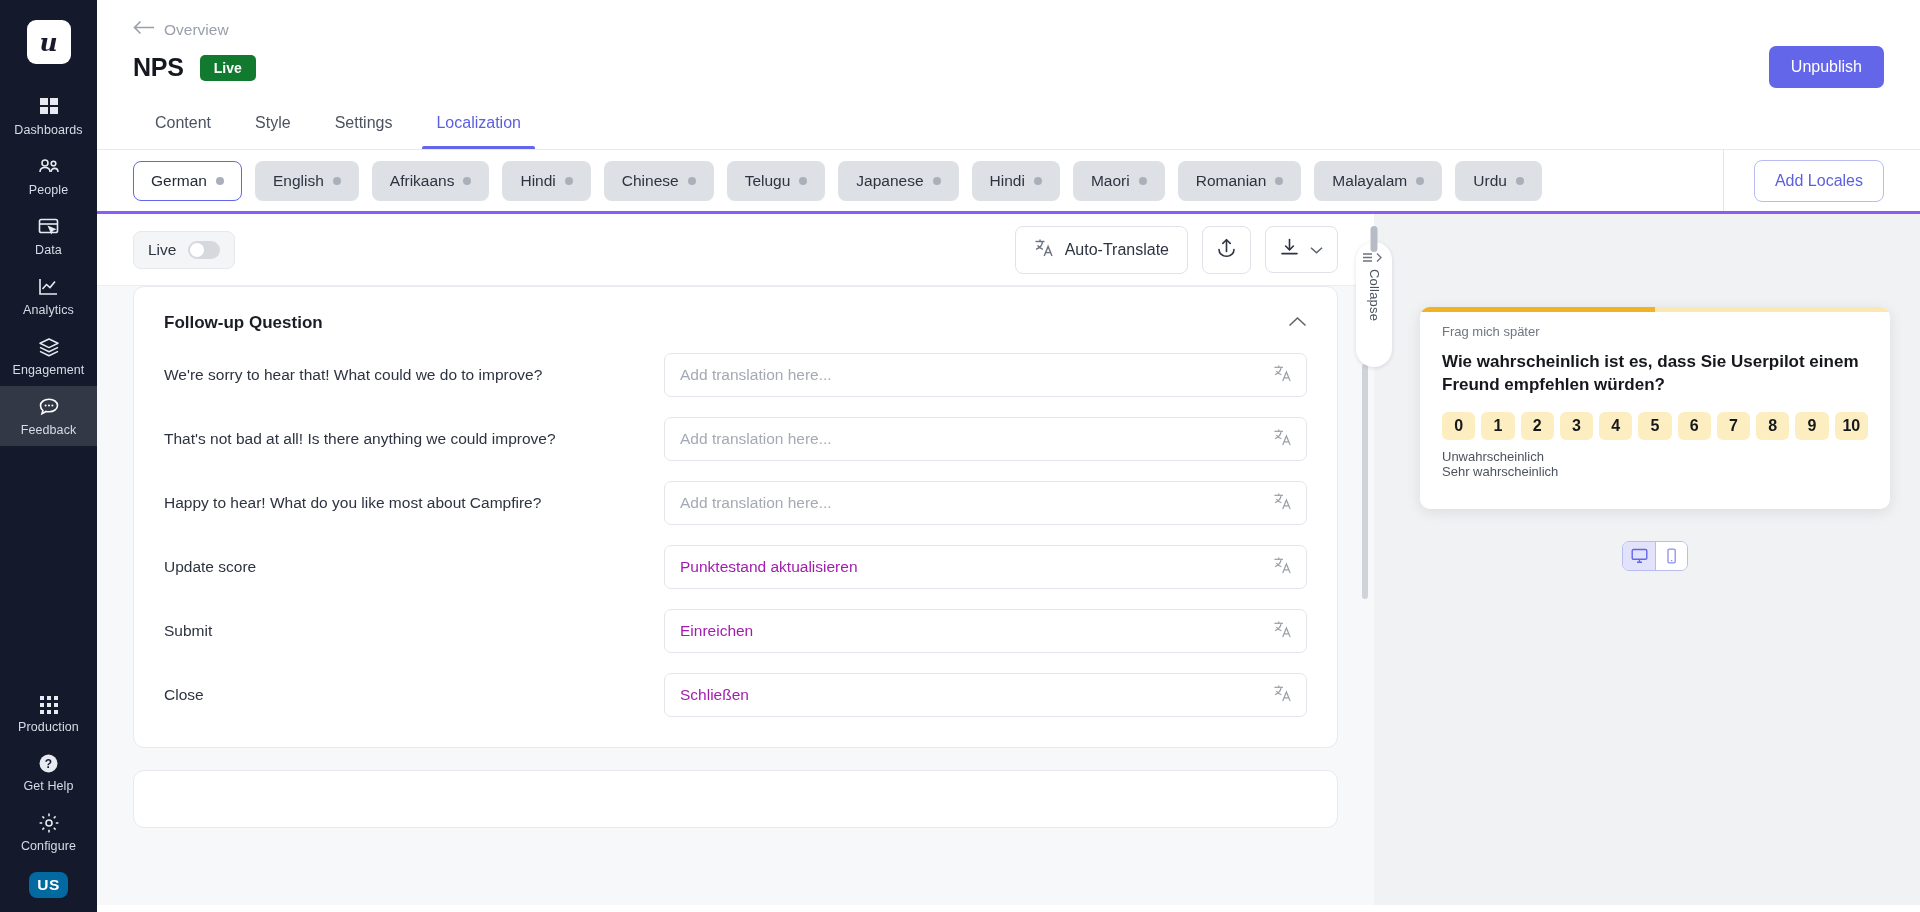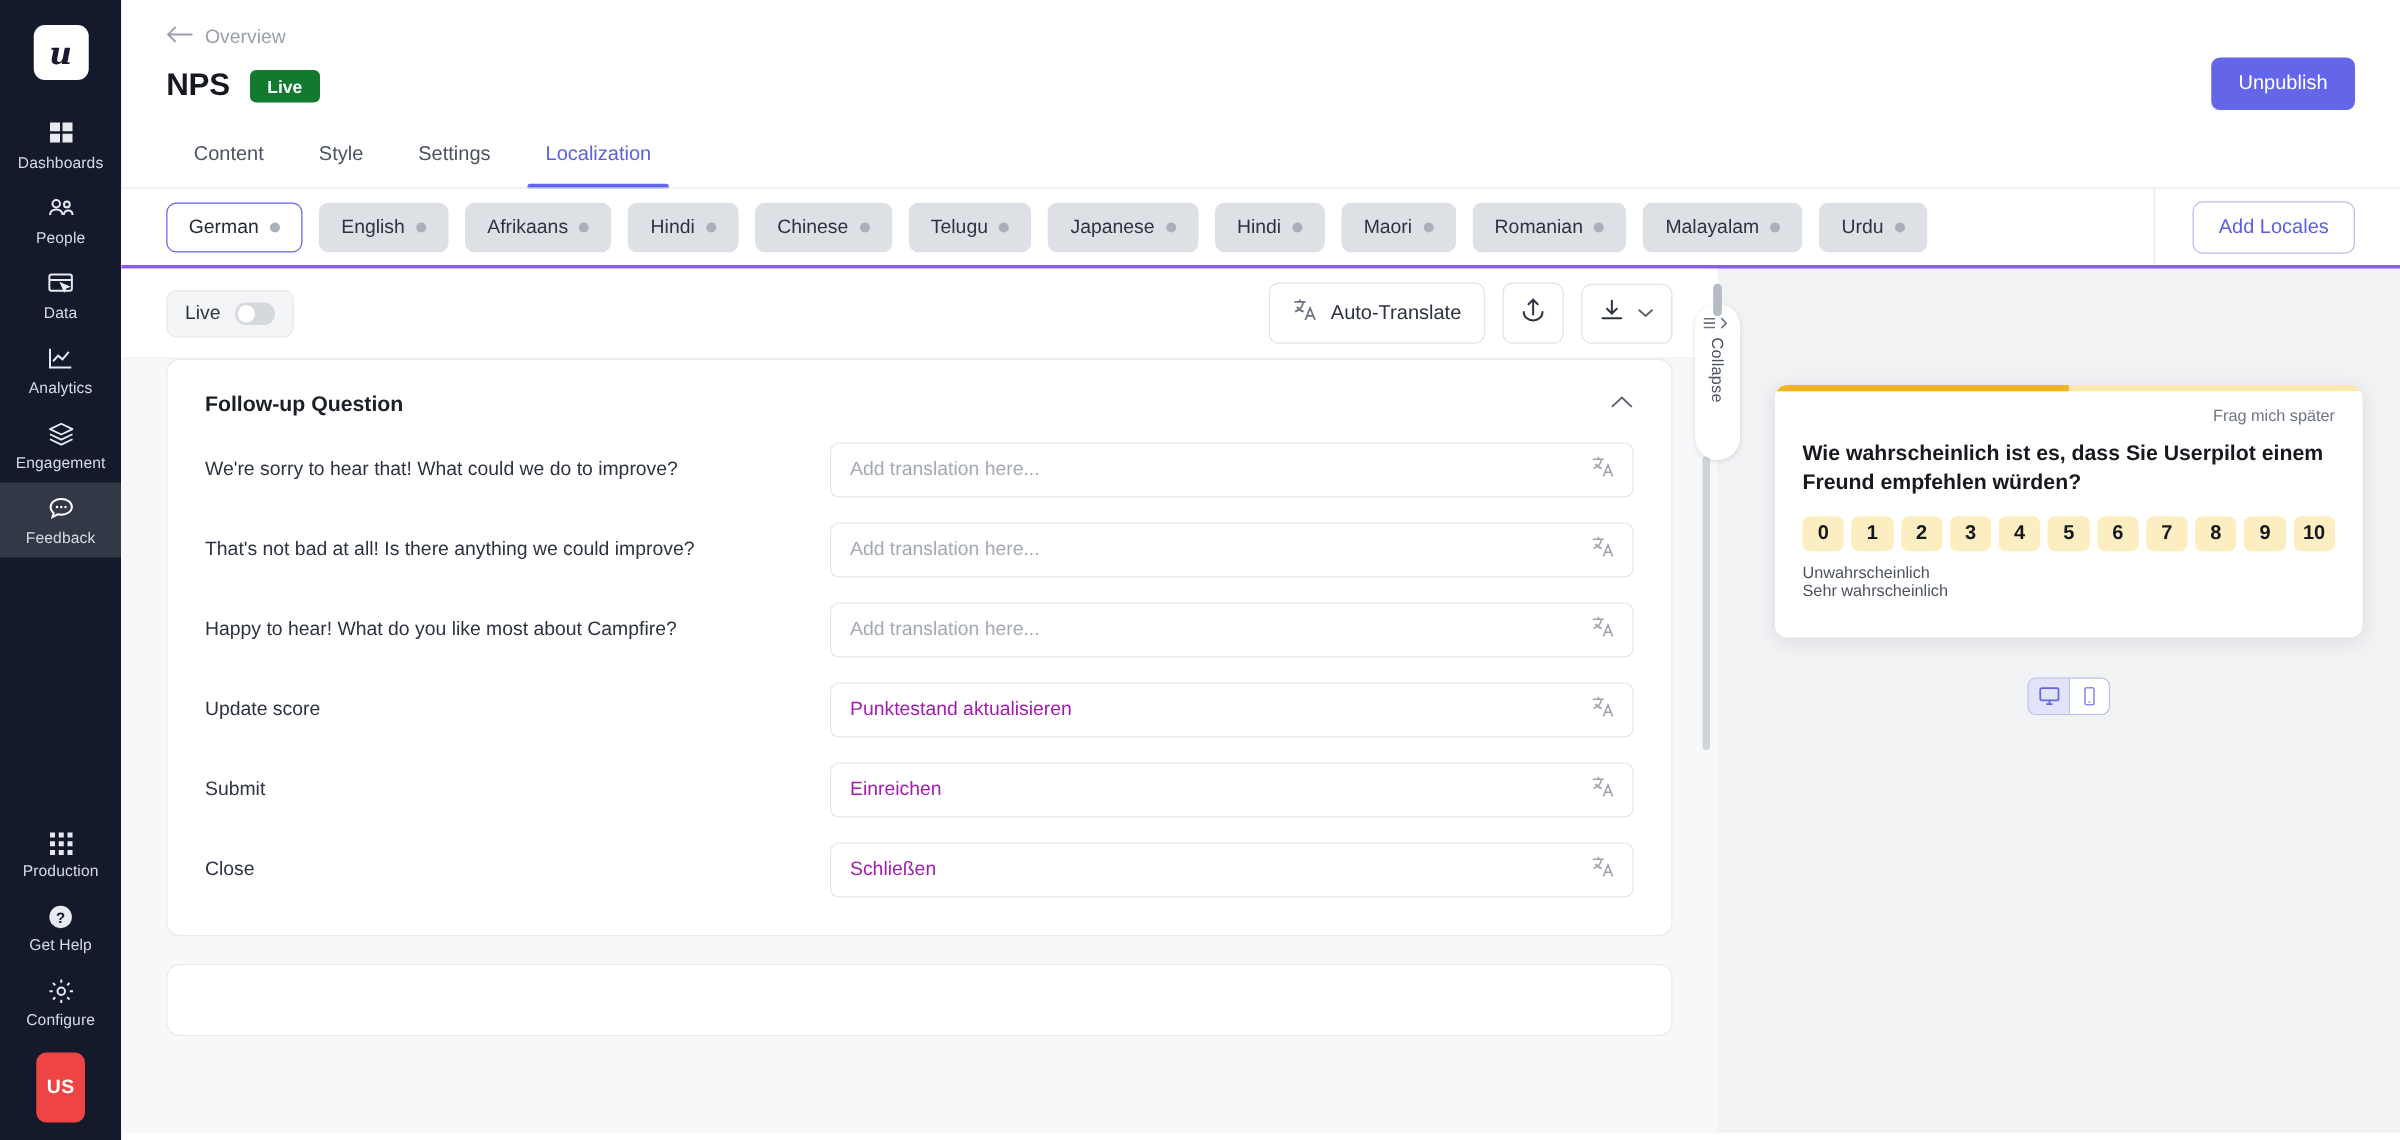--- a/index.html
+++ b/index.html
@@ -27,21 +27,21 @@
   .rail-item {
     width: 100%; padding: 10px 0 9px; display: flex; flex-direction: column;
     align-items: center; gap: 5px; color: #d7dbe6; cursor: pointer;
   }
   .rail-item.active { background: #323846; }
   .rail-item .lbl { font-size: 12.5px; letter-spacing: .1px; }
   .rail-item svg { display: block; }
   .rail-spacer { flex: 1 1 auto; }
   .rail-bottom { width: 100%; padding-bottom: 14px; }
   .rail-avatar {
-    width: 39px; height: 56px; border-radius: 8px; background: #ef4444;
+    width: 39px; height: 26px; border-radius: 8px; background: #0369a1;
     color: #fff; font-size: 15.5px; font-weight: 700; letter-spacing: .4px;
     display: flex; align-items: center; justify-content: center; margin: 10px auto 0;
   }
 
   
   .main { flex: 1 1 auto; height: 912px; position: relative; background: #fff; overflow: hidden; }
 
   .topbar { padding: 20px 36px 0 36px; }
   .breadcrumb { display: flex; align-items: center; gap: 9px; color: #9aa0ab; font-size: 15.5px; cursor: pointer; }
   .title-row { display: flex; align-items: center; gap: 16px; margin-top: 14px; }
@@ -179,21 +179,21 @@
   }
 
   .preview-wrap { padding: 93px 40px 0 46px; display: flex; flex-direction: column; align-items: center; }
   .survey {
     width: 470px; background: #fff; border-radius: 10px; overflow: hidden;
     box-shadow: 0 3px 14px rgba(20,26,43,.10);
   }
   .progress { height: 5px; background: #fbe8b0; }
   .progress-fill { height: 5px; width: 50%; background: #f0b323; }
   .survey-body { padding: 12px 22px 30px; }
-  .ask-later { text-align: right; font-size: 13px; color: #6f7681; cursor: pointer; }
+  .ask-later { font-size: 13px; color: #6f7681; cursor: pointer; }
   .q-text {
     margin-top: 11px; font-size: 17px; font-weight: 700; color: #16181d;
     line-height: 1.37;
   }
   .scores { display: flex; gap: 6px; margin-top: 15px; }
   .score {
     flex: 1 1 0; height: 28px; background: #fdeec2; border-radius: 6px;
     display: flex; align-items: center; justify-content: center;
     font-size: 16px; font-weight: 700; color: #16181d; cursor: pointer;
   }

